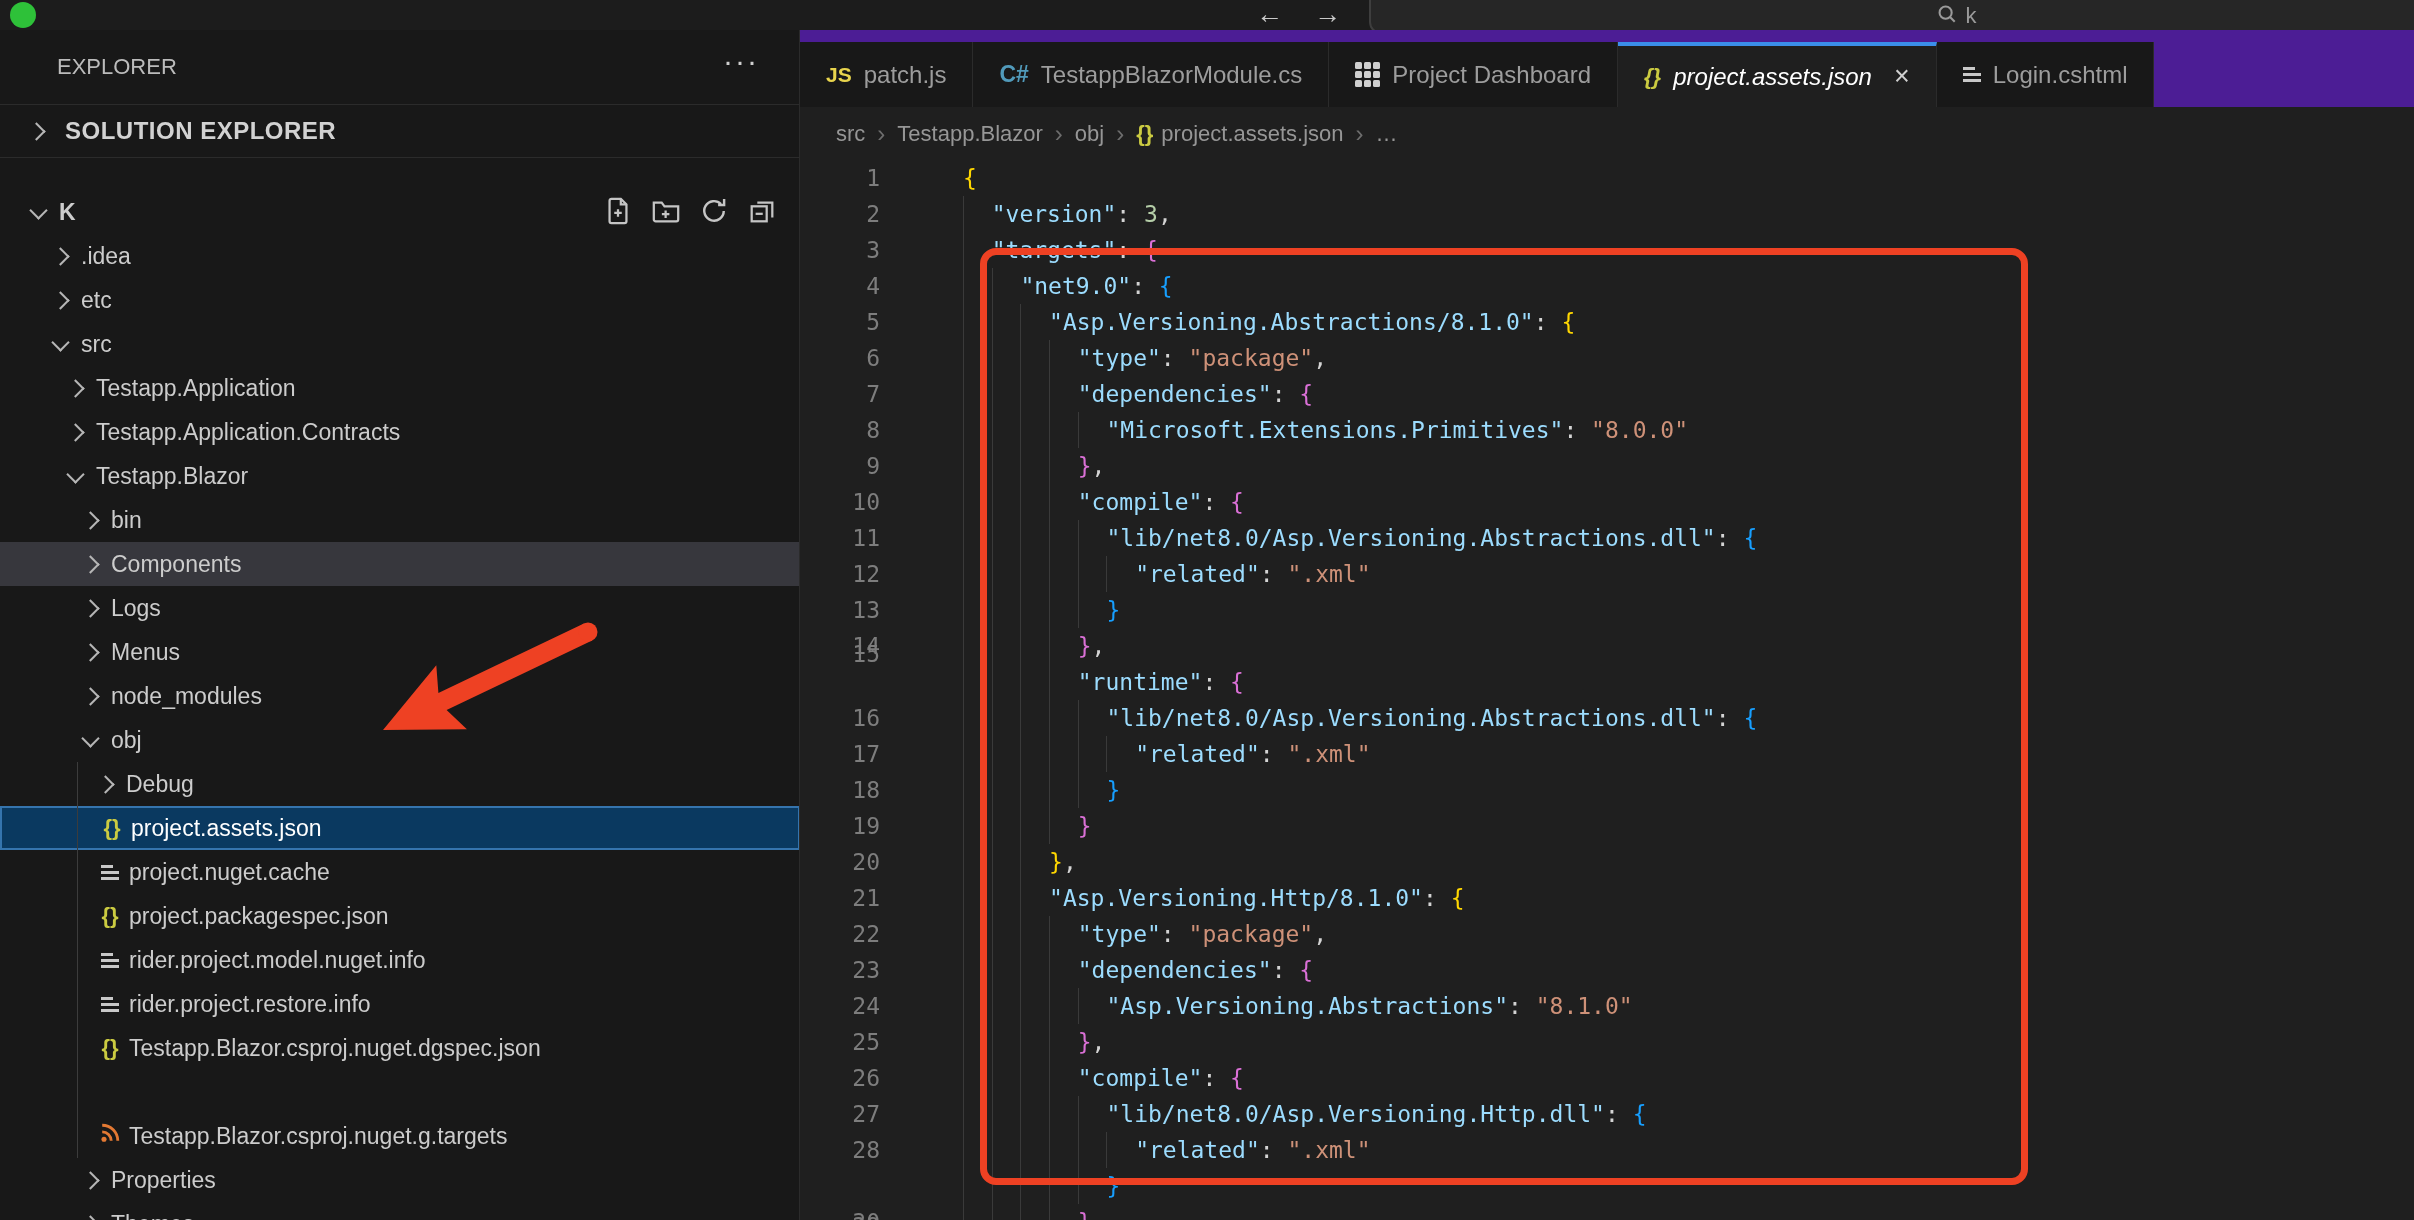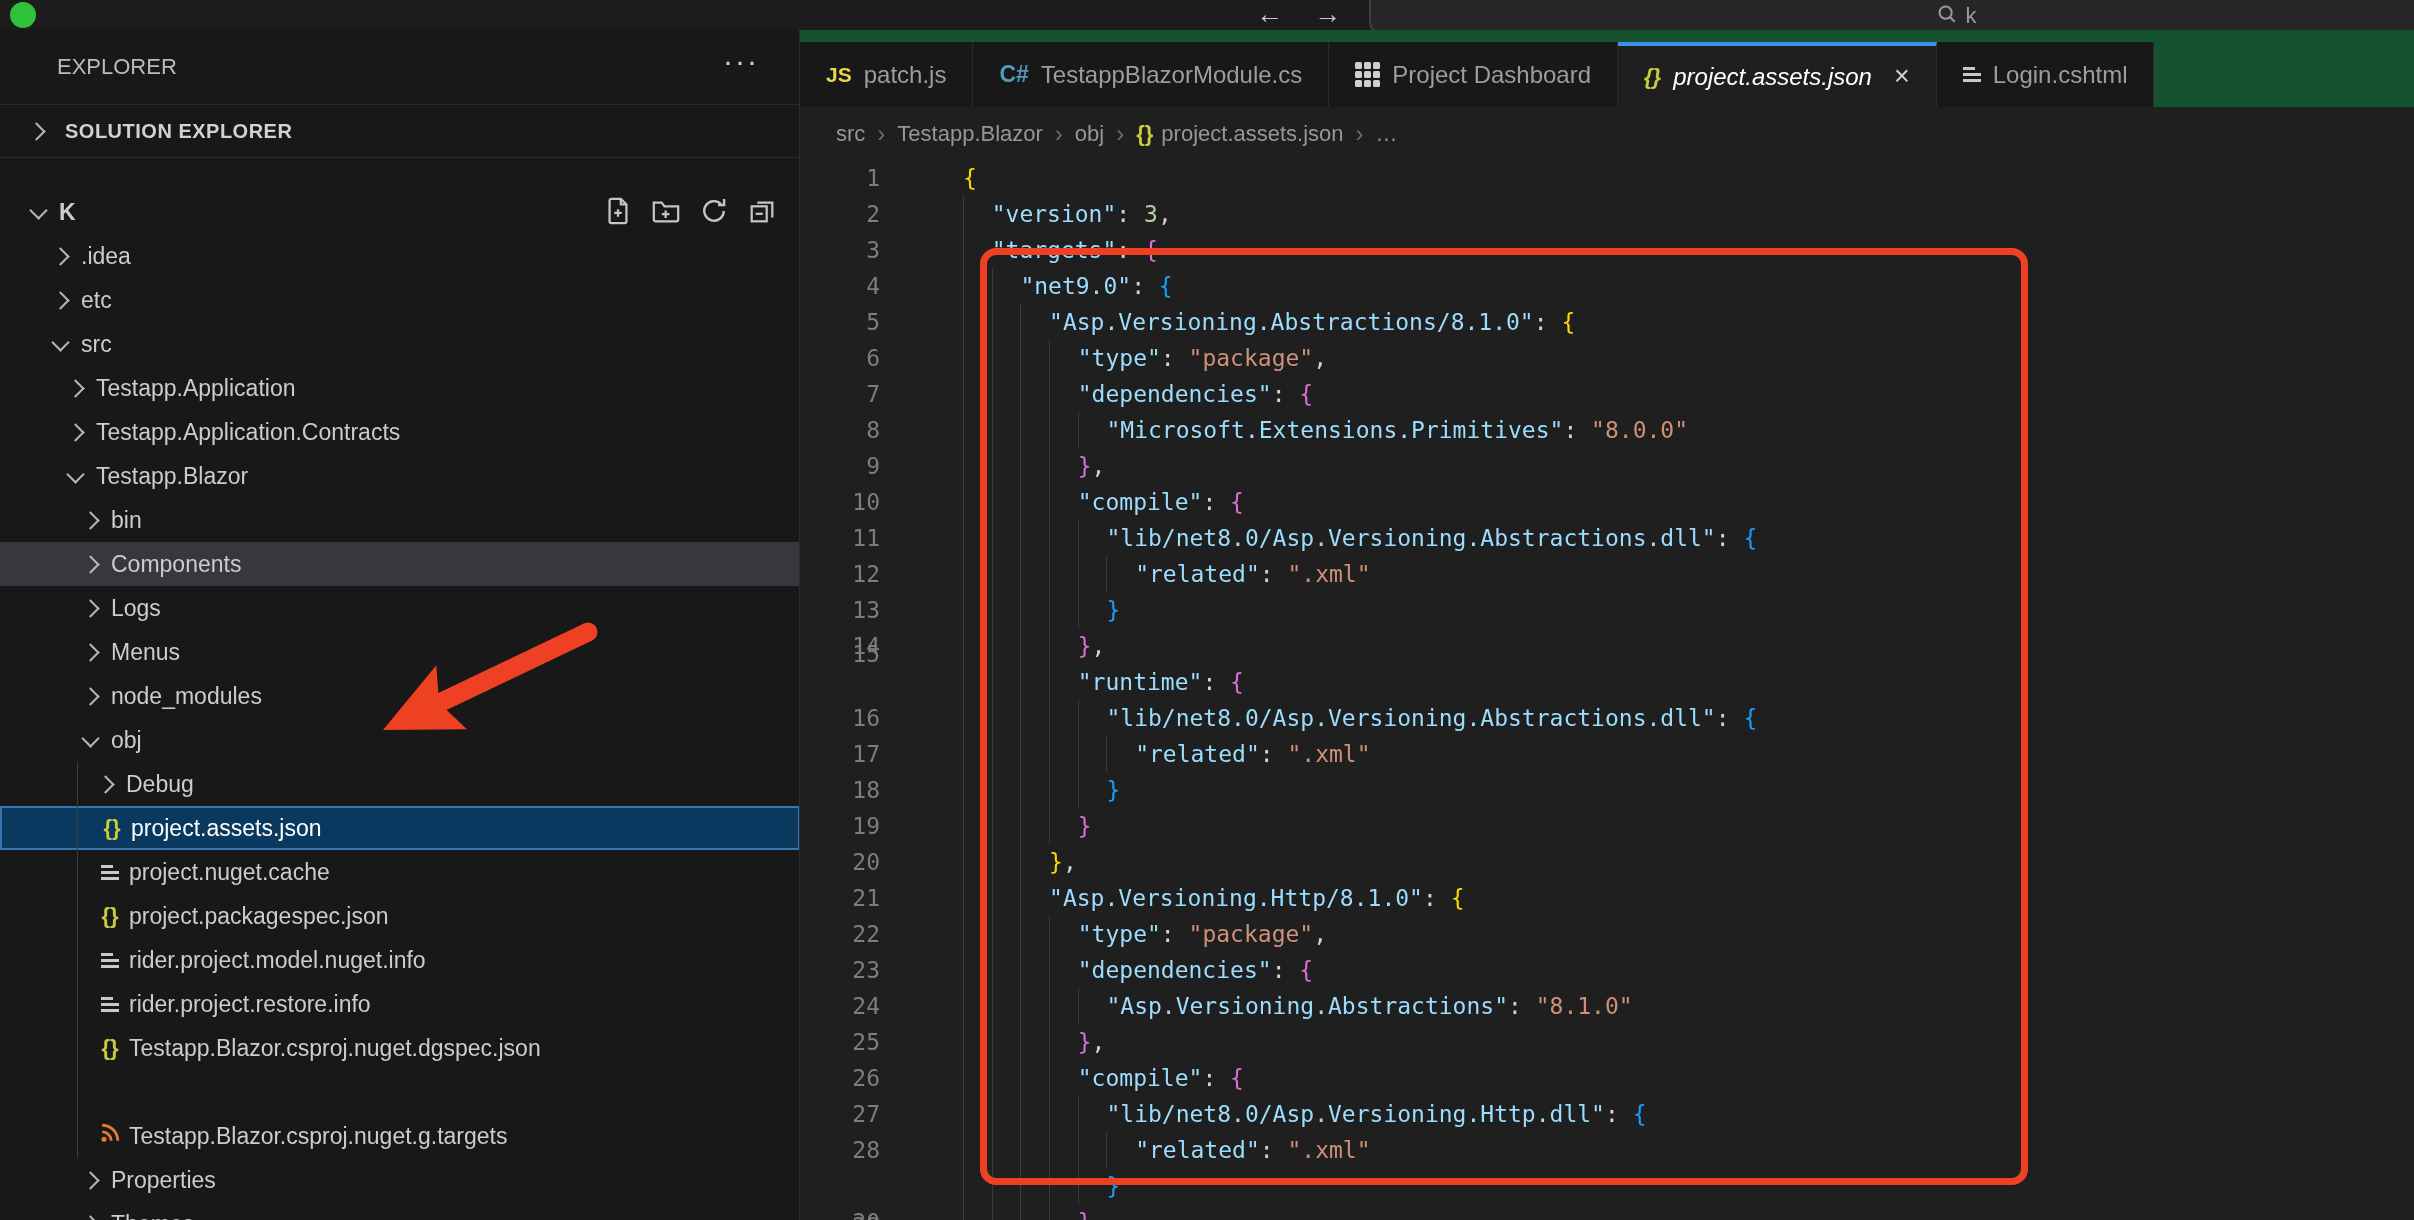--- a/index.html
+++ b/index.html
@@ -10,21 +10,21 @@
   .titlebar{position:absolute;left:0;top:0;width:2414px;height:30px;background:#1c1c1c;}
   .traffic{position:absolute;left:10px;top:2px;width:26px;height:26px;border-radius:50%;}
   .nav-arrow{position:absolute;top:-2px;font-size:27px;color:#c9c9c9;line-height:32px;}
   .cmdbox{position:absolute;left:1369px;top:-16px;width:1060px;height:46px;
           background:#262626;border:2px solid #3e3e3e;border-radius:12px;
           display:flex;align-items:flex-end;justify-content:center;}
   .cmdbox-inner{display:flex;align-items:center;gap:8px;margin-bottom:3px;margin-left:110px;}
   .cmdbox .ktext{color:#9a9a9a;font-size:22px;}
   
   .tabstrip{position:absolute;left:800px;top:30px;width:1614px;height:77px;
-            background:#14532d;display:flex;align-items:flex-end;}
+            background:#4c1d95;display:flex;align-items:flex-end;}
   .tab{height:65px;box-sizing:border-box;display:flex;align-items:center;gap:12px;
        padding:0 26px;border-right:1px solid #2b2b2b;background:#181818;
        color:#9d9d9d;font-size:24px;white-space:nowrap;}
   .tab.active{background:#1f1f1f;border-top:4px solid #3b8eea;color:#ffffff;font-style:italic;}
   .tab .close{font-style:normal;color:#d0d0d0;font-size:27px;margin-left:10px;}
   .fic{font-weight:bold;font-size:21px;line-height:1;}
   .fic.js{color:#e8d44d;}
   .fic.cs{color:#519aba;font-size:23px;}
   .fic.json{color:#cbcb41;font-size:22px;}
   .gridicon{display:grid;grid-template-columns:repeat(3,7px);grid-template-rows:repeat(3,7px);gap:2px;}
@@ -41,21 +41,21 @@
   .breadcrumb .sep{color:#6d6d6d;font-size:24px;}
   
   .sidebar{position:absolute;left:0;top:30px;width:800px;height:1190px;background:#181818;
            border-right:1px solid #2b2b2b;box-sizing:border-box;color:#cccccc;}
   .exp-header{position:absolute;left:0;top:0;width:100%;height:74px;display:flex;align-items:center;}
   .exp-title{margin-left:57px;font-size:22px;color:#bbbbbb;}
   .exp-actions{position:absolute;right:40px;top:14px;color:#cfcfcf;font-size:30px;letter-spacing:2px;}
   .section{position:absolute;left:0;top:74px;width:100%;height:54px;box-sizing:border-box;
            border-top:1px solid #2b2b2b;border-bottom:1px solid #2b2b2b;
            display:flex;align-items:center;gap:14px;padding-left:28px;}
-  .section-label{font-weight:bold;font-size:20px;color:#d2d2d2;letter-spacing:.5px;}
+  .section-label{font-weight:bold;font-size:24px;color:#d2d2d2;letter-spacing:.5px;}
   .tree{position:absolute;left:0;top:130px;width:100%;height:1060px;overflow:hidden;}
   .trow{position:absolute;left:0;width:800px;height:44px;box-sizing:border-box;
         display:flex;align-items:center;font-size:23px;white-space:nowrap;}
   .trow.hl{background:#37373d;}
   .trow.sel{background:#0a3960;border:2px solid #3574ad;color:#ffffff;}
   .trow .lbl{margin-left:6px;}
   .trow.bold .lbl{font-weight:bold;}
   .chev{display:inline-block;width:11px;height:11px;border-right:2px solid #b6b6b6;
         border-bottom:2px solid #b6b6b6;flex:none;}
   .chev.collapsed{transform:rotate(-45deg);margin:0 8px 0 2px;}

